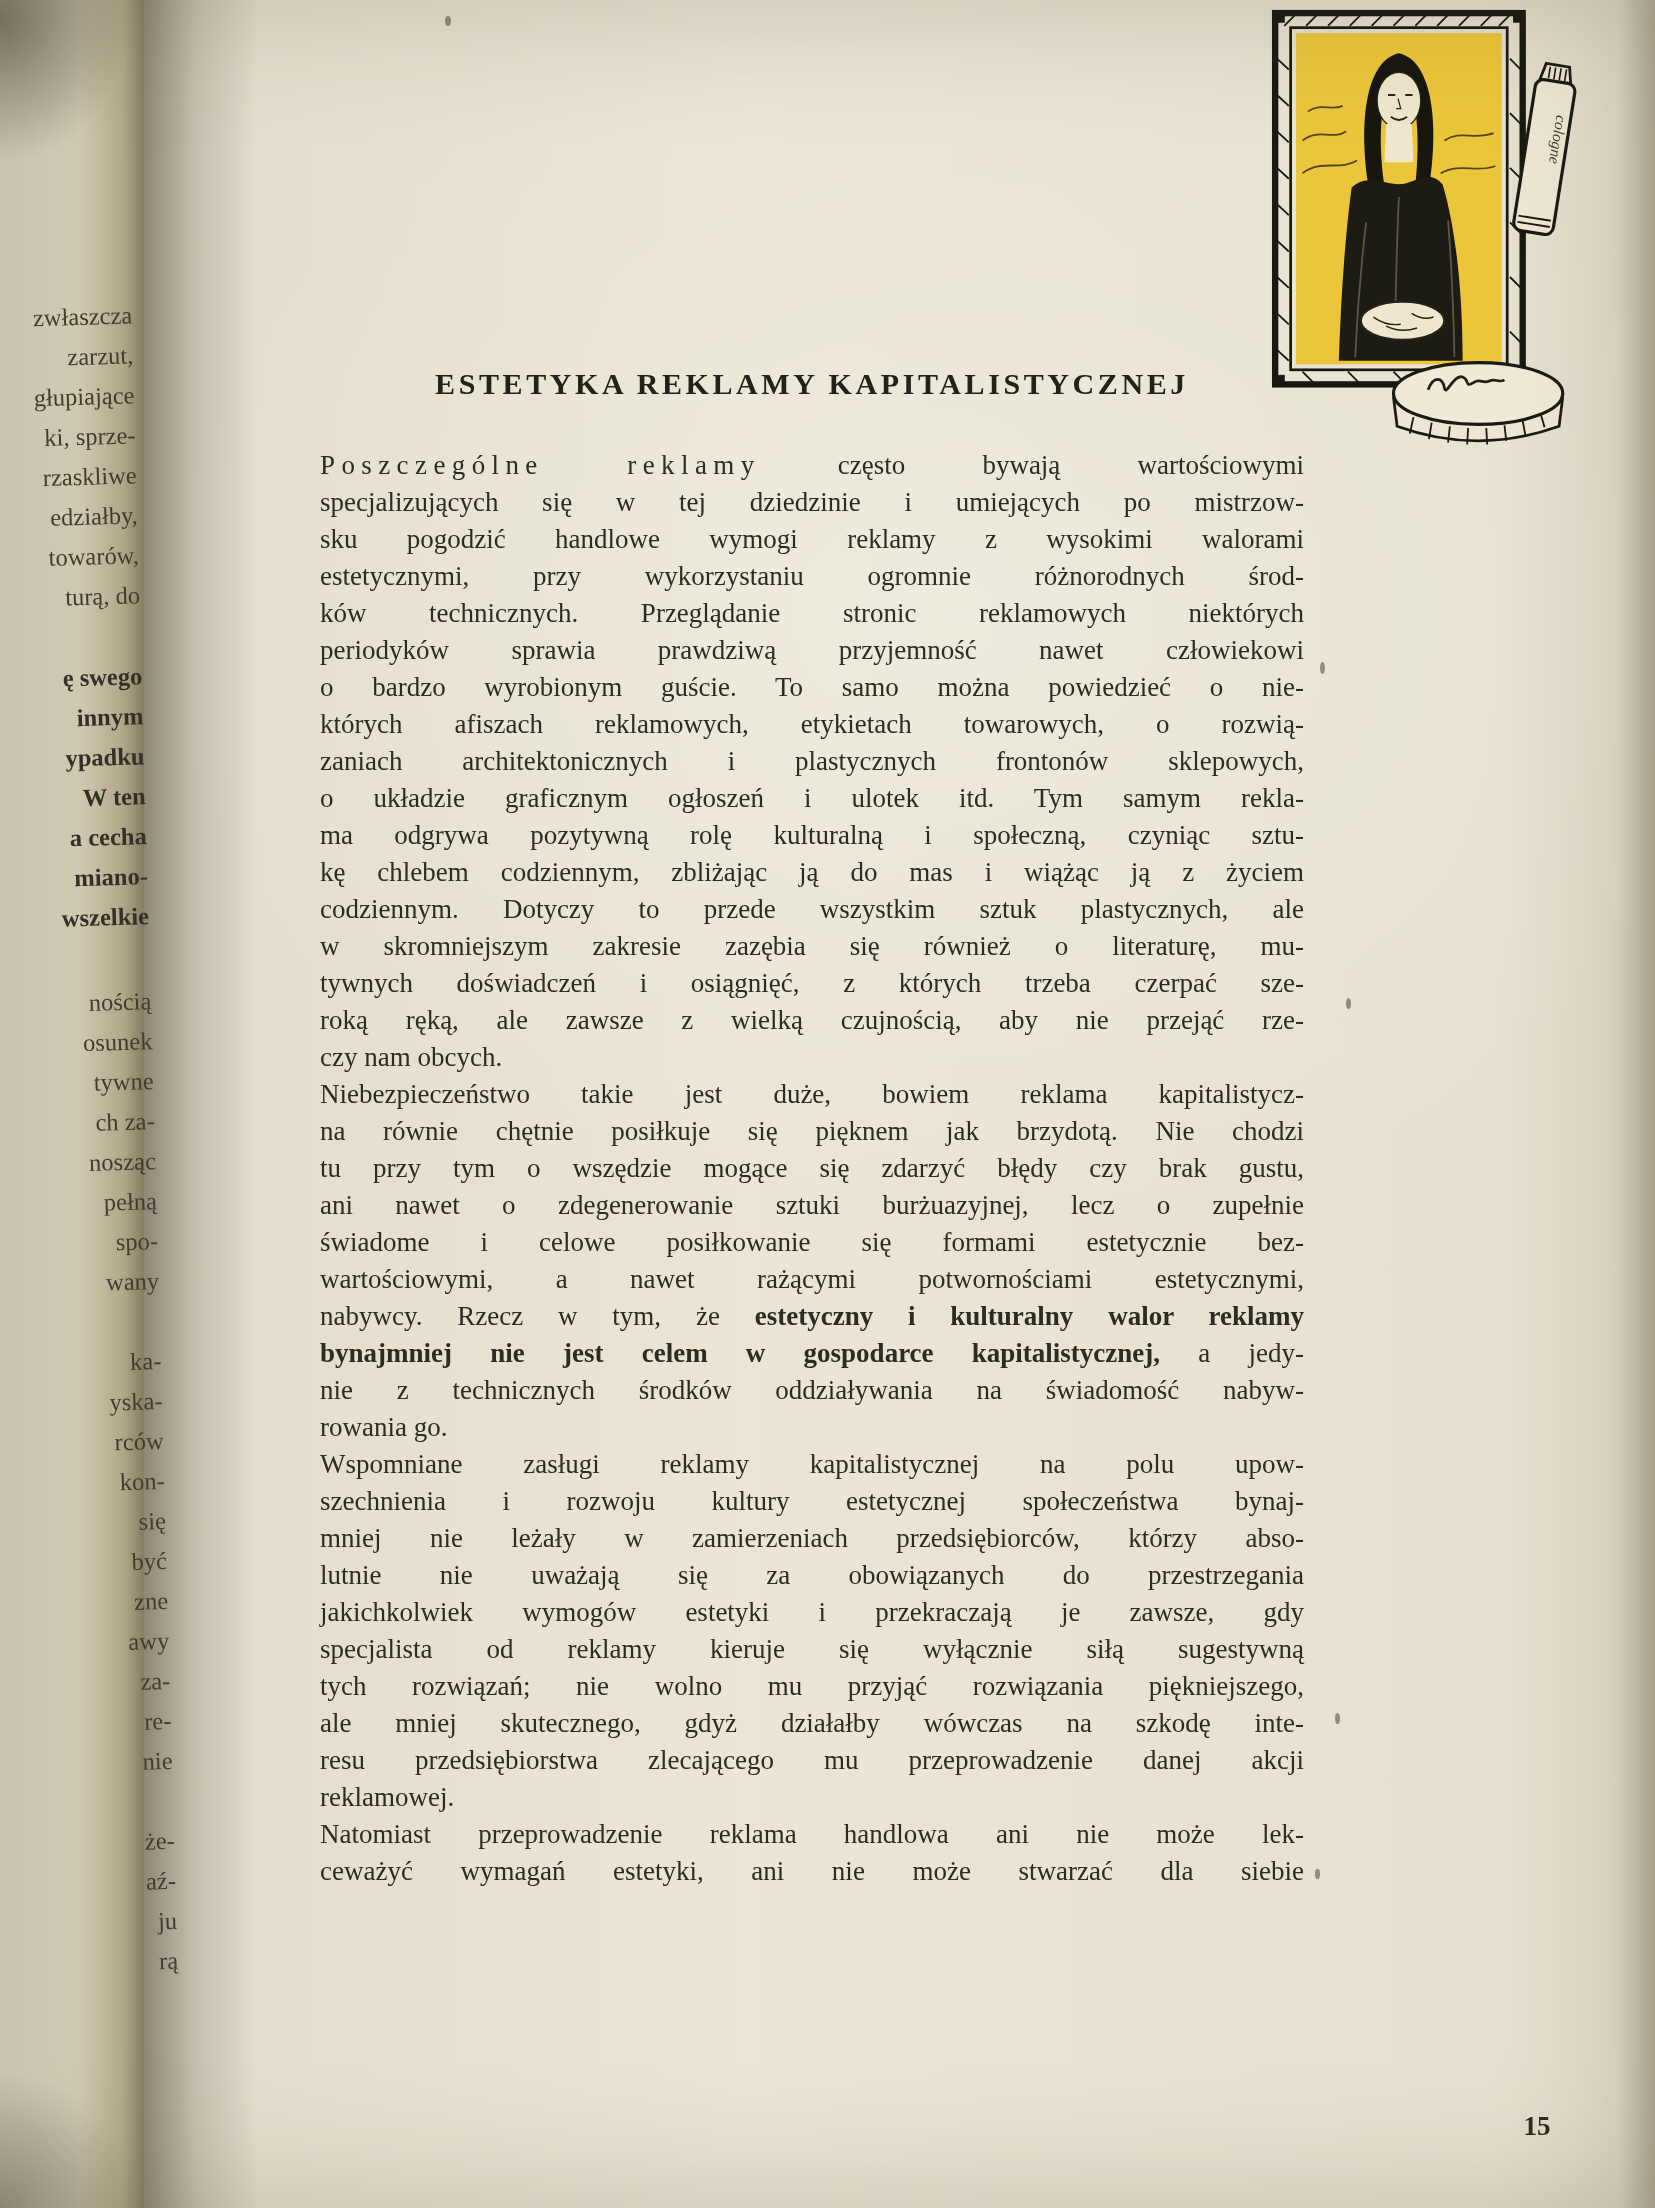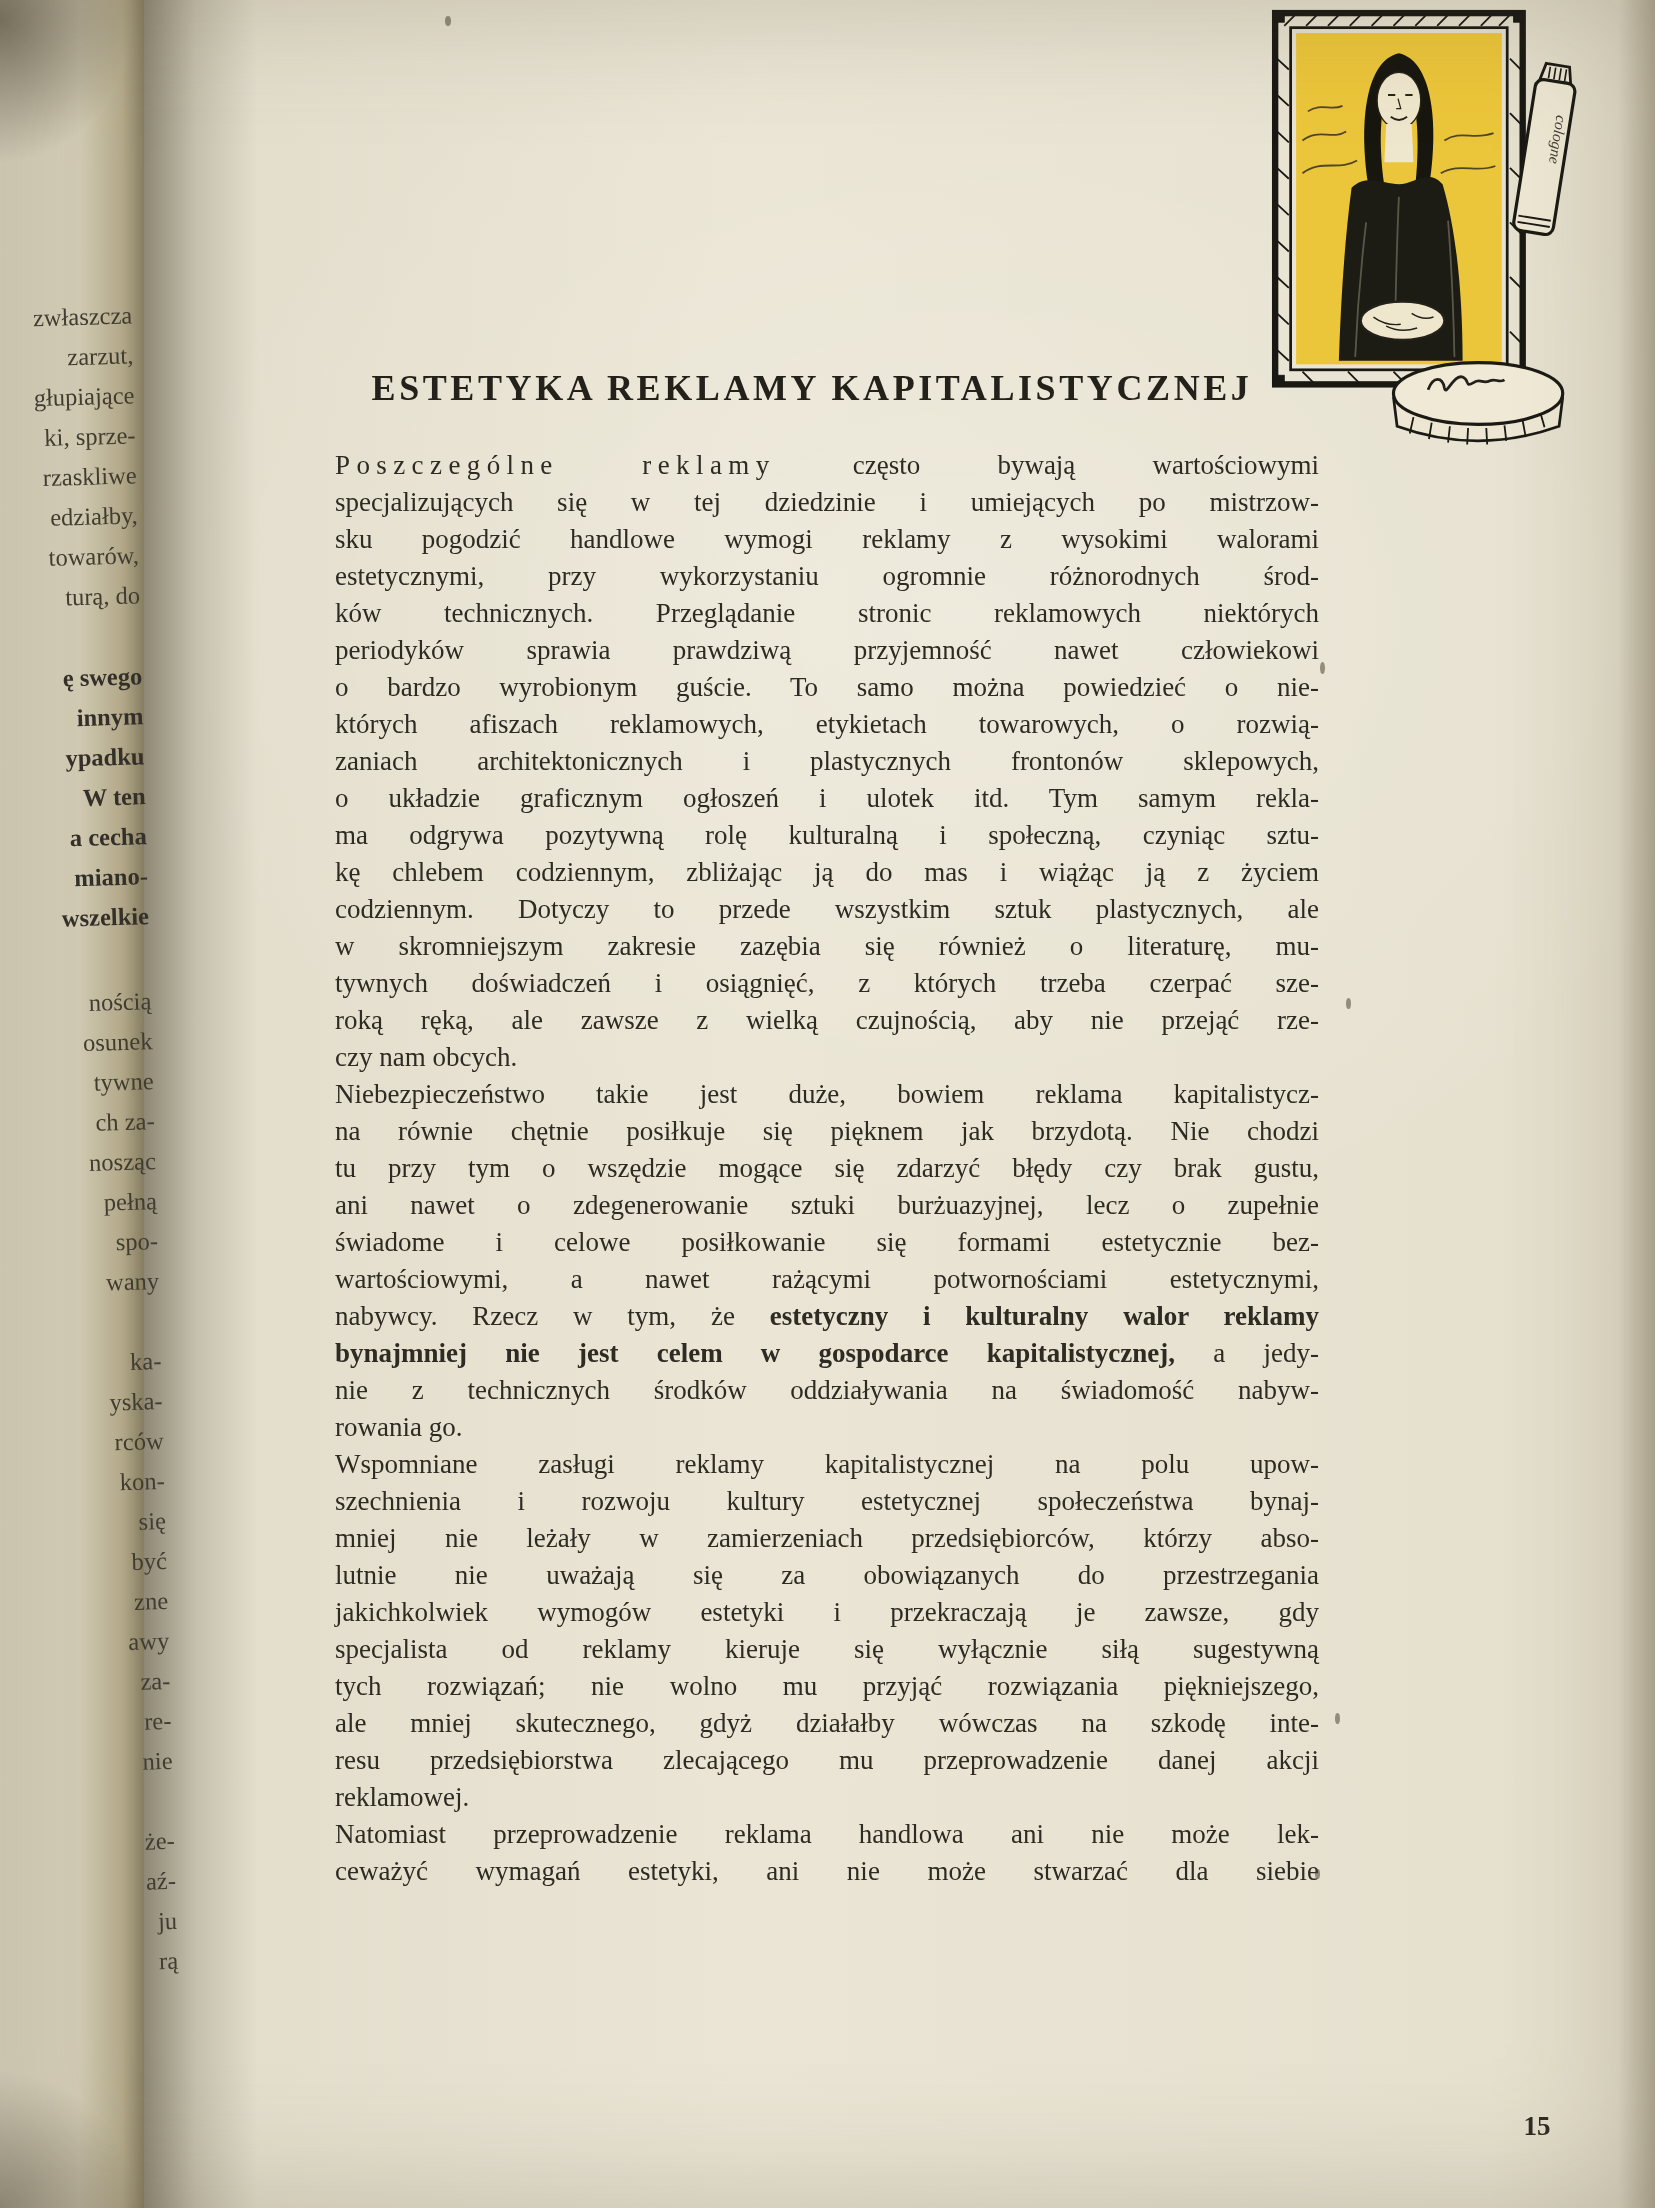--- a/index.html
+++ b/index.html
@@ -25,22 +25,22 @@
   .vignette{position:absolute;inset:0;box-shadow:inset 0 0 136px rgba(80,70,45,.26);pointer-events:none;}
 
   
   .margin-frags{position:absolute;left:0;top:0;width:136px;height:100%;
     transform:rotate(-1.6deg);transform-origin:top left;}
   .frag{position:absolute;right:12.7px;font-size:24.5px;line-height:27px;color:#413d31;white-space:nowrap;}
   .frag.fb{font-weight:bold;color:#34302a;}
 
   
   .title{position:absolute;left:320px;top:367px;width:984px;text-align:center;
-    font-size:36px;font-weight:bold;letter-spacing:3.6px;color:#232119;}
-  .body-text{position:absolute;left:335px;top:447px;width:984px;font-size:27px;color:#2e2b23;}
+    font-size:30px;font-weight:bold;letter-spacing:3.6px;color:#232119;}
+  .body-text{position:absolute;left:320px;top:447px;width:984px;font-size:27px;color:#2e2b23;}
   .line{height:37px;line-height:37px;text-align:justify;text-align-last:justify;white-space:nowrap;}
   .line.end{text-align-last:left;}
   .line .b{font-weight:bold;}
   .line .sp{letter-spacing:6.4px;}
   .pagenum{position:absolute;left:1496px;top:2111px;width:82px;text-align:center;
     font-size:27px;font-weight:bold;color:#2e2b23;}
 
   .illus{position:absolute;left:1266px;top:3.6px;width:335px;height:455px;}
 
   .speck{position:absolute;background:#4c4536;border-radius:50%;opacity:.55;}

